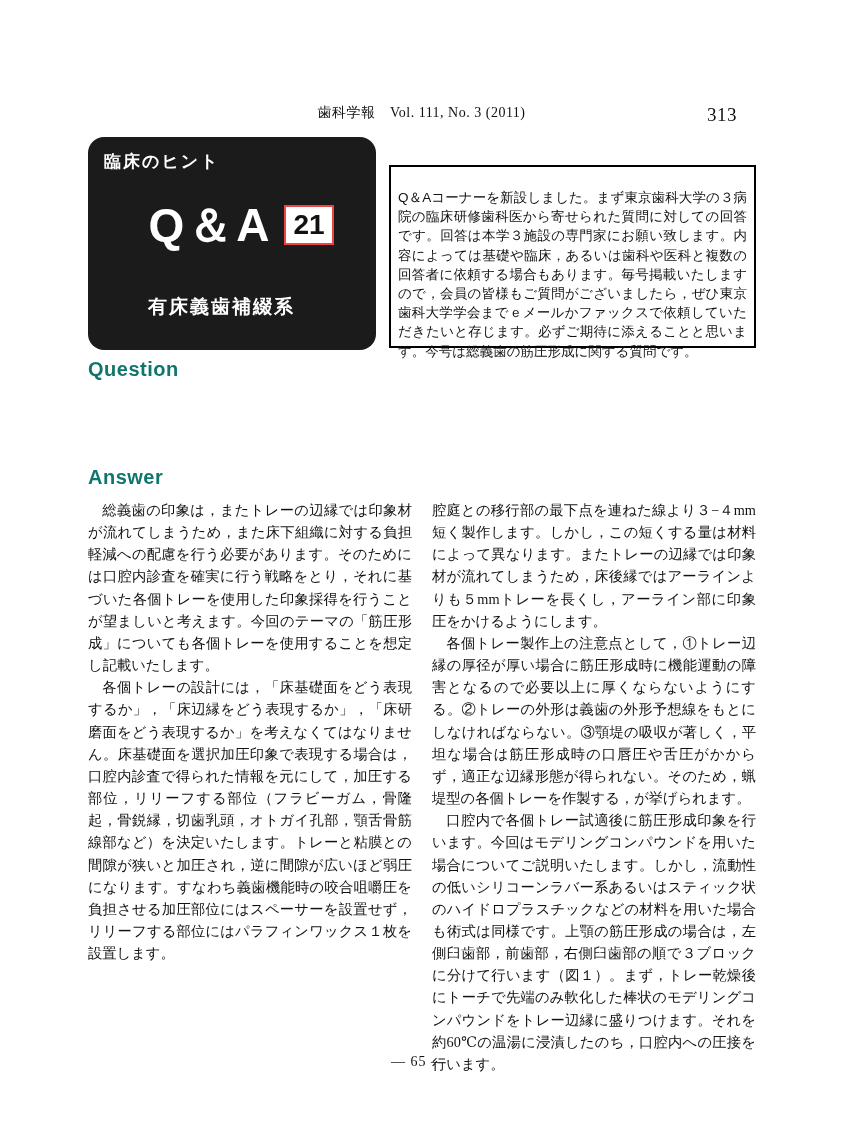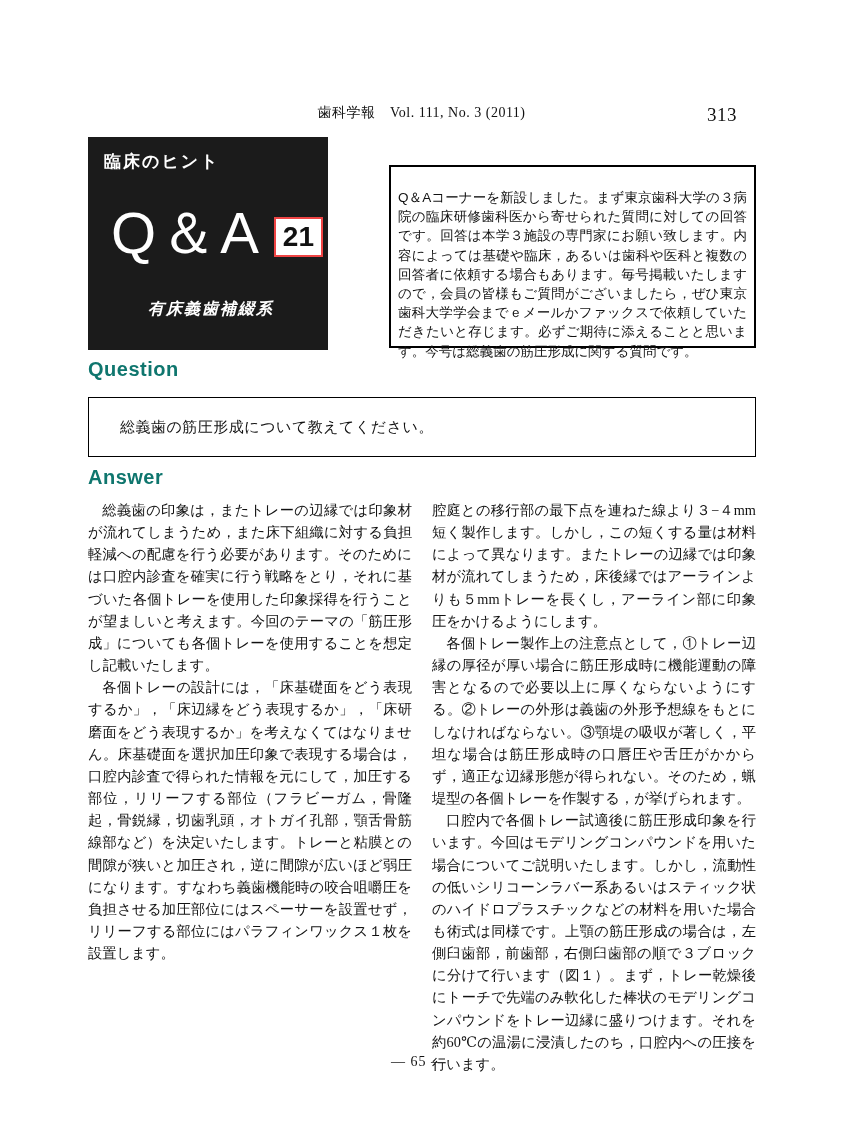--- a/index.html
+++ b/index.html
@@ -28,63 +28,63 @@
   .folio {
     position: absolute;
     top: 0; right: 18px;
     font-size: 19px;
   }
 
   
   .title-block {
     position: absolute;
     left: 88px; top: 127px;
-    width: 240px; height: 213px;
+    width: 288px; height: 213px;
     background: var(--title-bg, #1b1b1b);
     color: #ffffff;
     font-family: "Liberation Sans", "DejaVu Sans", sans-serif;
+    border-radius: 16px;
   }
   .corner-label {
     position: absolute;
     top: 13px; left: 16px;
     font-size: 17px;
     font-weight: bold;
     letter-spacing: 2px;
   }
   .qa-line {
     position: absolute;
     top: 58px; left: 0; right: 0;
     text-align: center;
     padding-left: 18px;
     white-space: nowrap;
   }
   .qa-label {
-    font-size: 58px;
-    font-weight: normal;
+    font-size: 46px;
+    font-weight: bold;
     letter-spacing: 3px;
   }
   .qa-number {
     display: inline-block;
     background: #ffffff;
     color: #111111;
     border: 2px solid #ef4444;
     font-size: 28px;
     font-weight: bold;
     line-height: 1;
     padding: 4px 7px;
     margin-left: 12px;
     vertical-align: 7px;
   }
   .category-label {
     position: absolute;
     bottom: 30px; left: 60px;
-    font-size: 16px;
+    font-size: 19px;
     font-weight: bold;
     letter-spacing: 2px;
-    font-style: italic;
   }
 
   
   .intro-box {
     position: absolute;
     left: 389px; top: 155px;
     width: 367px; height: 183px;
     border: 2px solid #000000;
     padding: 21px 7px;
     font-family: "Liberation Sans", "DejaVu Sans", sans-serif;
@@ -162,23 +162,20 @@
       <span class="qa-label">Q＆A</span><span class="qa-number">21</span>
     </div>
     <div class="category-label">有床義歯補綴系</div>
   </div>
 
   <div class="intro-box">
     <p>Q＆Aコーナーを新設しました。まず東京歯科大学の３病院の臨床研修歯科医から寄せられた質問に対しての回答です。回答は本学３施設の専門家にお願い致します。内容によっては基礎や臨床，あるいは歯科や医科と複数の回答者に依頼する場合もあります。毎号掲載いたしますので，会員の皆様もご質問がございましたら，ぜひ東京歯科大学学会までｅメールかファックスで依頼していただきたいと存じます。必ずご期待に添えることと思います。今号は総義歯の筋圧形成に関する質問です。</p>
   </div>
 
   <h2 class="section-heading question-heading">Question</h2>
-  <div class="question-box">
-    <p>総義歯の筋圧形成について教えてください。</p>
-  </div>
 
   <h2 class="section-heading answer-heading">Answer</h2>
 
   <div class="answer-col answer-col-left">
     <p class="indent">総義歯の印象は，またトレーの辺縁では印象材が流れてしまうため，また床下組織に対する負担軽減への配慮を行う必要があります。そのためには口腔内診査を確実に行う戦略をとり，それに基づいた各個トレーを使用した印象採得を行うことが望ましいと考えます。今回のテーマの「筋圧形成」についても各個トレーを使用することを想定し記載いたします。</p>
     <p class="indent">各個トレーの設計には，「床基礎面をどう表現するか」，「床辺縁をどう表現するか」，「床研磨面をどう表現するか」を考えなくてはなりません。床基礎面を選択加圧印象で表現する場合は，口腔内診査で得られた情報を元にして，加圧する部位，リリーフする部位（フラビーガム，骨隆起，骨鋭縁，切歯乳頭，オトガイ孔部，顎舌骨筋線部など）を決定いたします。トレーと粘膜との間隙が狭いと加圧され，逆に間隙が広いほど弱圧になります。すなわち義歯機能時の咬合咀嚼圧を負担させる加圧部位にはスペーサーを設置せず，リリーフする部位にはパラフィンワックス１枚を設置します。</p>
   </div>
 
   <div class="answer-col answer-col-right">
     <p class="no-indent">腔庭との移行部の最下点を連ねた線より３−４mm短く製作します。しかし，この短くする量は材料によって異なります。またトレーの辺縁では印象材が流れてしまうため，床後縁ではアーラインよりも５mmトレーを長くし，アーライン部に印象圧をかけるようにします。</p>

